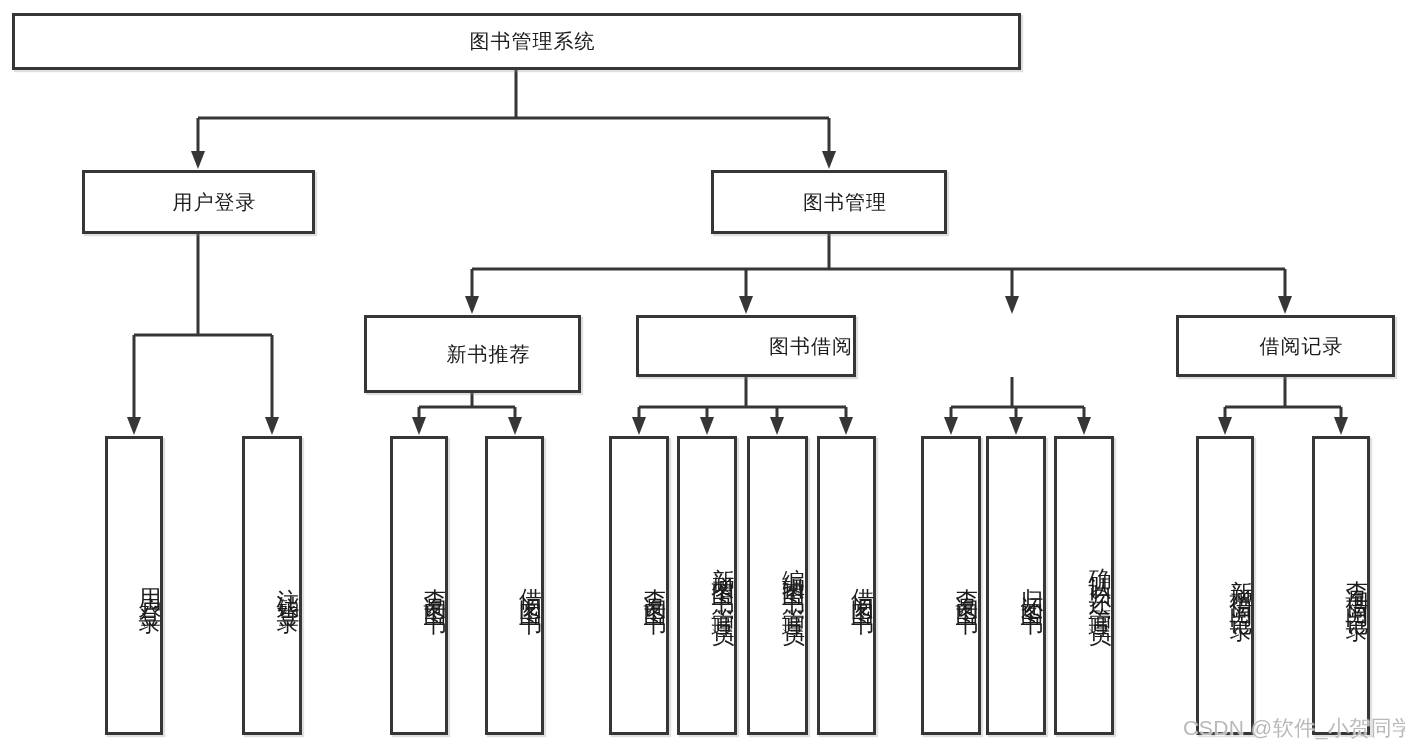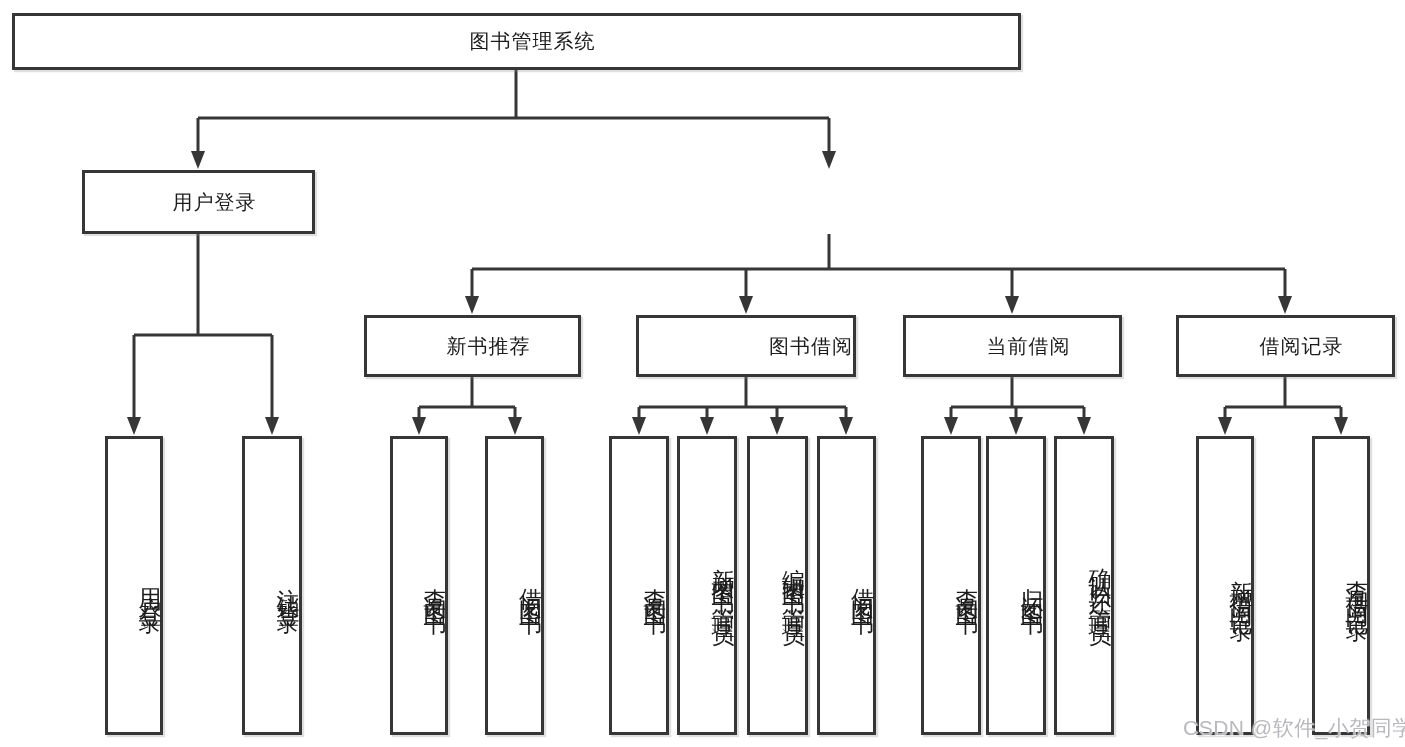--- a/index.html
+++ b/index.html
@@ -110,29 +110,29 @@
     <path class="head" d="M1334 417 L1348 417 L1341 435 Z"></path>
   </svg>
 
   <div class="node h-node" style="left:12px; top:13px; width:1009px; height:57px;">
     <span>图书管理系统</span>
   </div>
 
   <div class="node h-node" style="left:82px; top:170px; width:233px; height:64px;">
     <span>用户登录</span>
   </div>
+  <div class="node h-node" style="left:711px; top:170px; width:236px; height:64px;">
+    <span>图书管理</span>
+  </div>
 
-  <div class="node h-node" style="left:364px; top:315px; width:217px; height:62px;">
+  <div class="node h-node" style="left:364px; top:315px; width:217px; height:78px;">
     <span>新书推荐</span>
   </div>
   <div class="node h-node" style="left:636px; top:315px; width:220px; height:62px;justify-content:flex-end;">
     <span>图书借阅</span>
-  </div>
-  <div class="node h-node" style="left:903px; top:315px; width:219px; height:62px;">
-    <span>当前借阅</span>
   </div>
   <div class="node h-node" style="left:1176px; top:315px; width:219px; height:62px;">
     <span>借阅记录</span>
   </div>
 
   <div class="node v-node" style="left:105px; top:436px; width:58px; height:299px;">
     <span>用户登录</span>
   </div>
   <div class="node v-node" style="left:242px; top:436px; width:60px; height:299px;">
     <span>注销登录</span>

